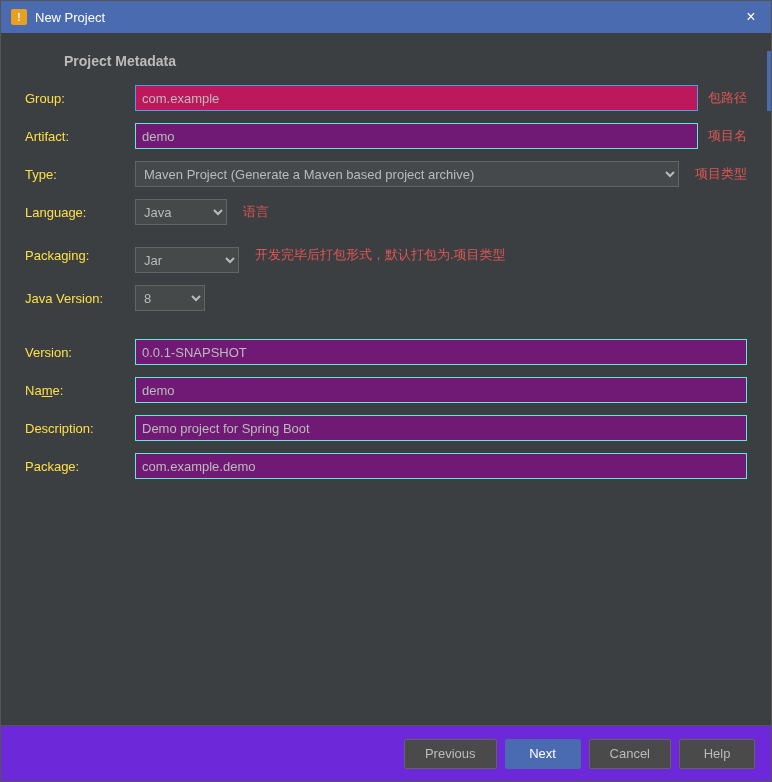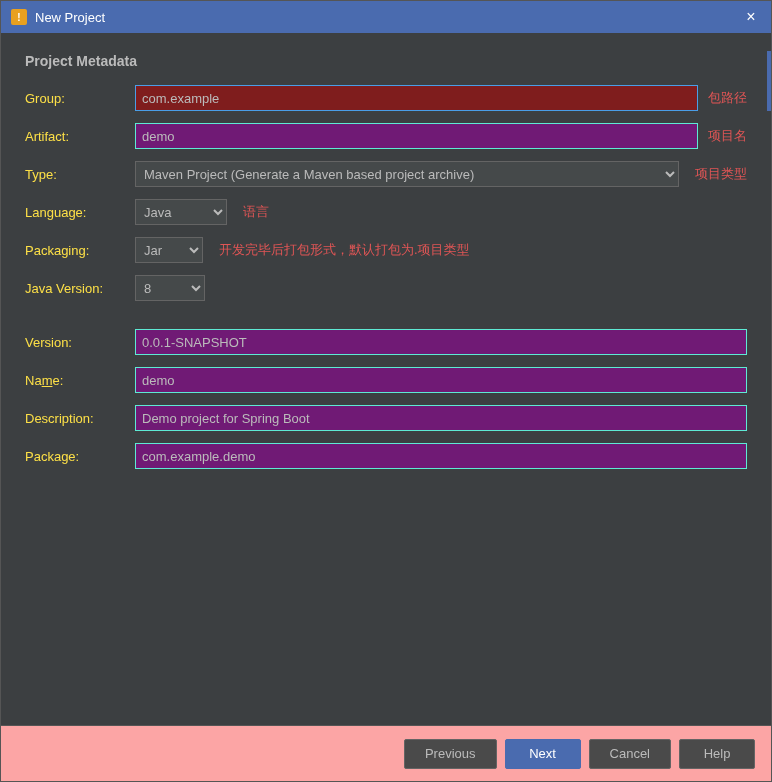--- a/index.html
+++ b/index.html
@@ -67,20 +67,21 @@
     .dialog-body {
       flex: 1;
       padding: 20px 24px;
       overflow-y: auto;
     }
     .section-title {
       color: #bbb;
       font-size: 14px;
       font-weight: bold;
       margin-bottom: 16px;
+      margin-left: 39px;
     }
     .form-row {
       display: flex;
       align-items: center;
       margin-bottom: 12px;
     }
     .form-label {
       width: 110px;
       color: #fde047;
       flex-shrink: 0;
@@ -93,21 +94,21 @@
       flex: 1;
       height: 26px;
       background: #701a75;
       border: 1px solid #5eead4;
       color: #bbb;
       padding: 2px 6px;
       font-size: 13px;
       outline: none;
     }
     .group-input {
-      background: #7f1d1d;
+      background: #be185d;
       border: 1px solid #4a9ee7;
       color: #bbb;
     }
     .form-select-container {
       display: flex;
       align-items: center;
       flex: 1;
       gap: 16px;
     }
     .form-select {
@@ -120,32 +121,33 @@
       outline: none;
       cursor: pointer;
     }
     .type-select {
       flex: 1;
     }
     .lang-select {
       width: 92px;
     }
     .pack-select {
-      width: 68px;
+      width: 104px;
+      margin-top: 10px;
     }
     .java-select {
       width: 70px;
     }
     .annotation-red {
       color: #e05555;
       font-size: 13px;
     }
     .dialog-footer {
       height: 56px;
-      background: #fca5a5;
+      background: #6d28d9;
       border-top: 1px solid #555;
       display: flex;
       align-items: center;
       justify-content: flex-end;
       padding: 17px 16px;
       gap: 8px;
       flex-shrink: 0;
     }
     .btn {
       height: 30px;

